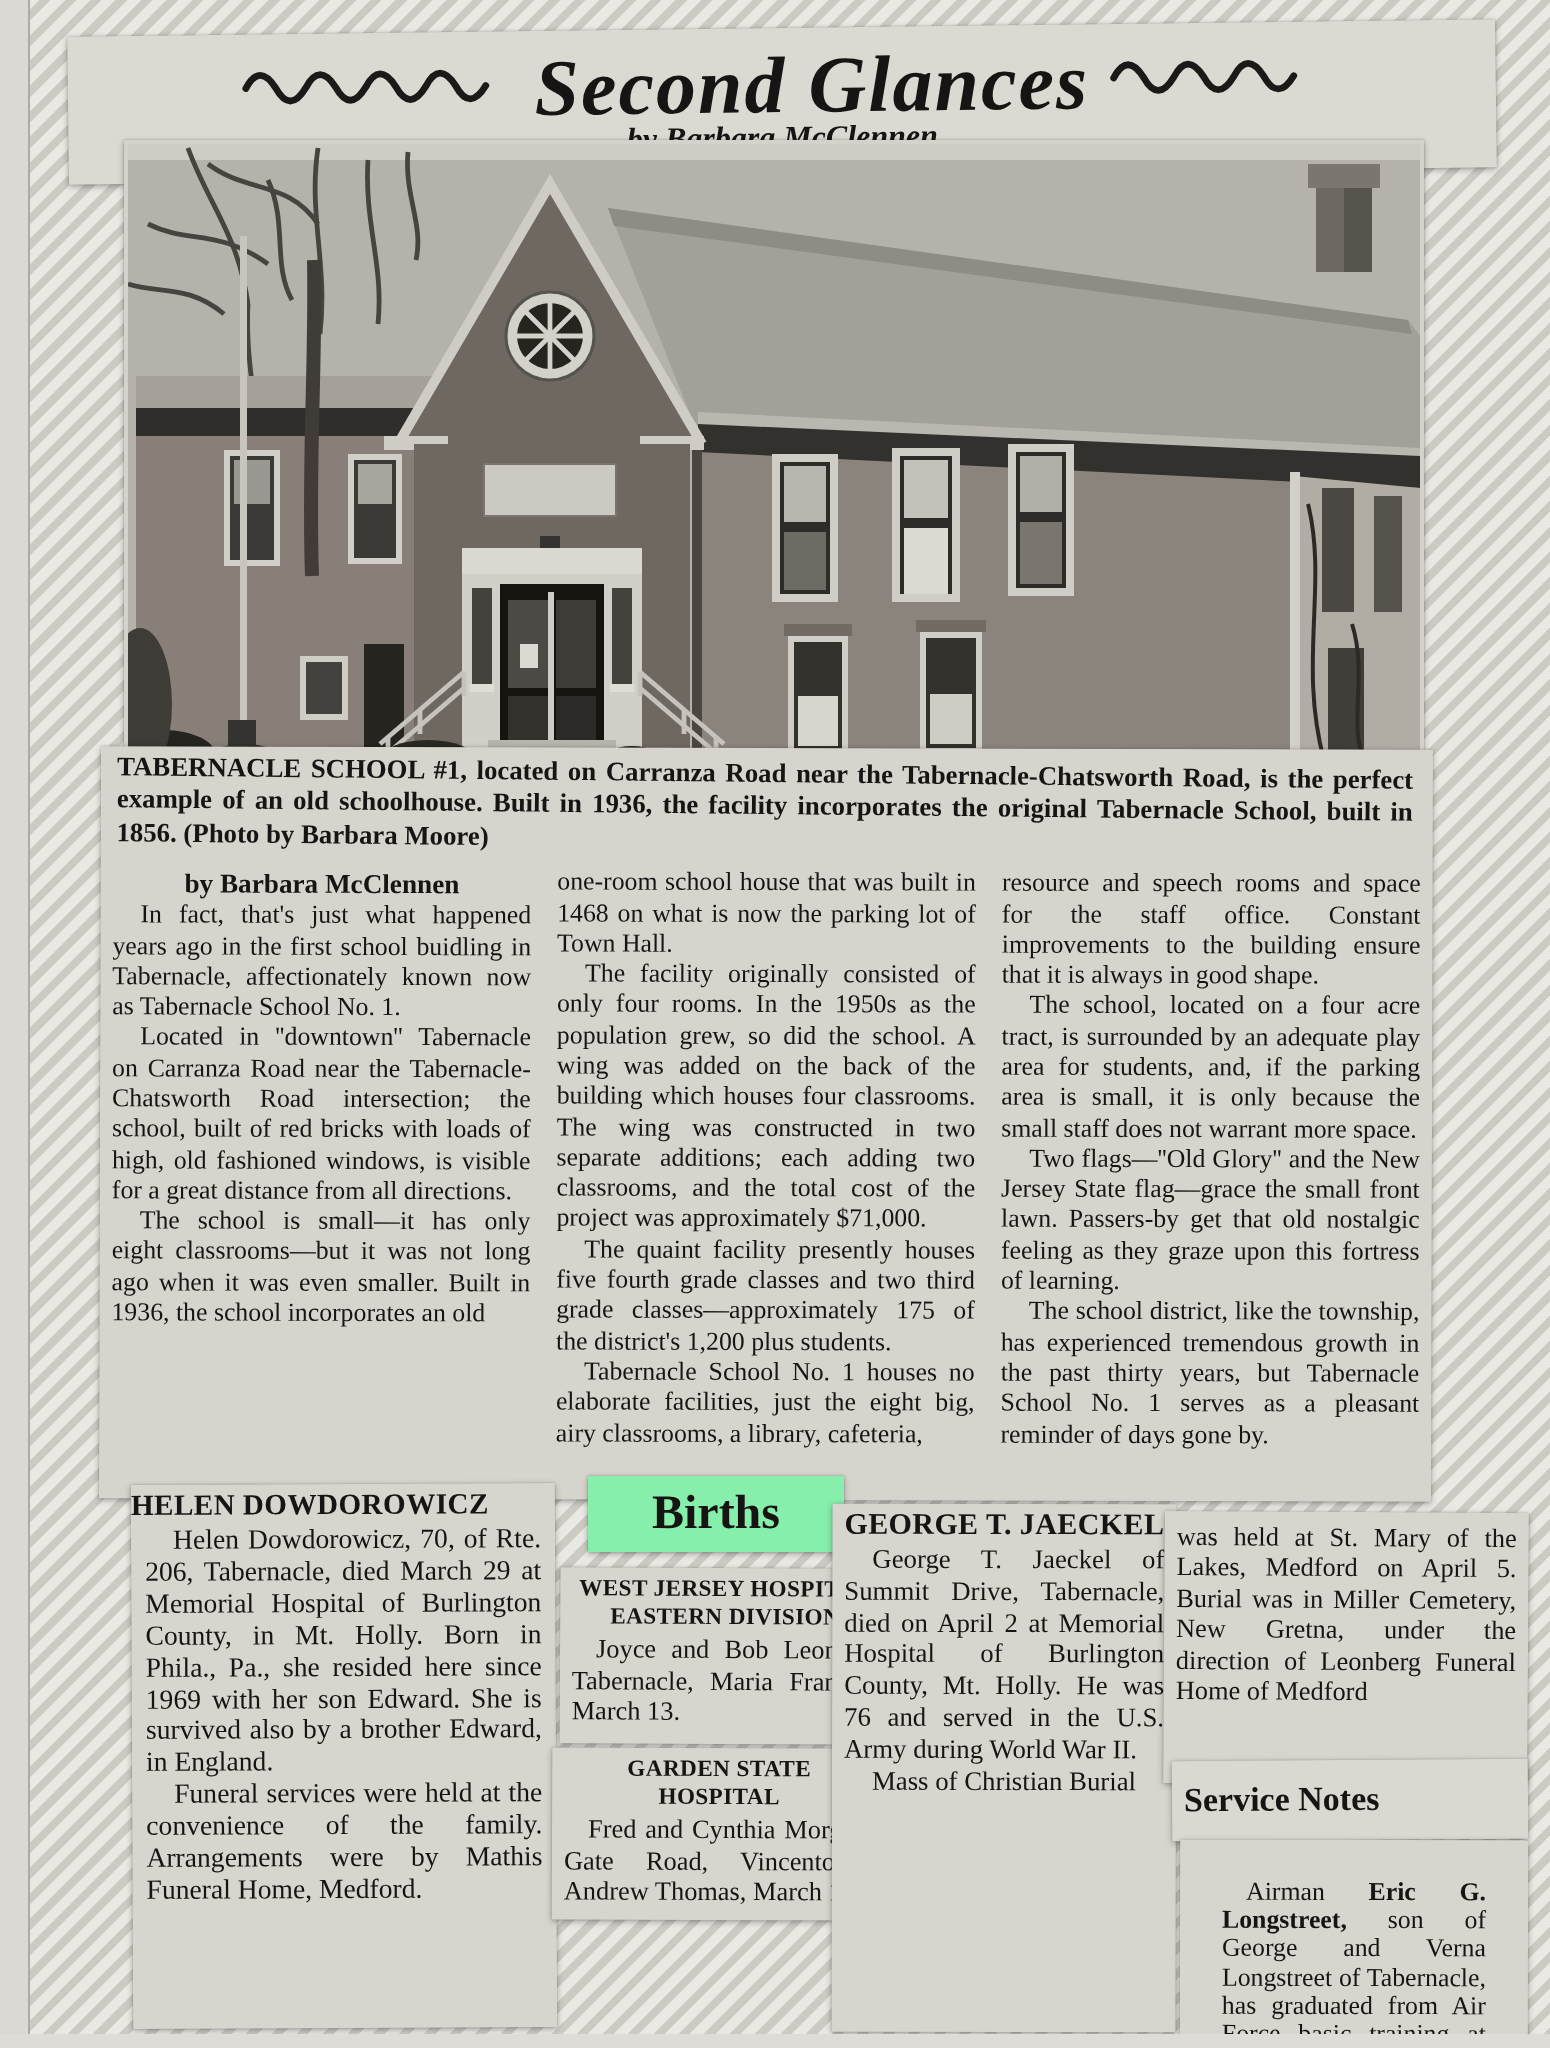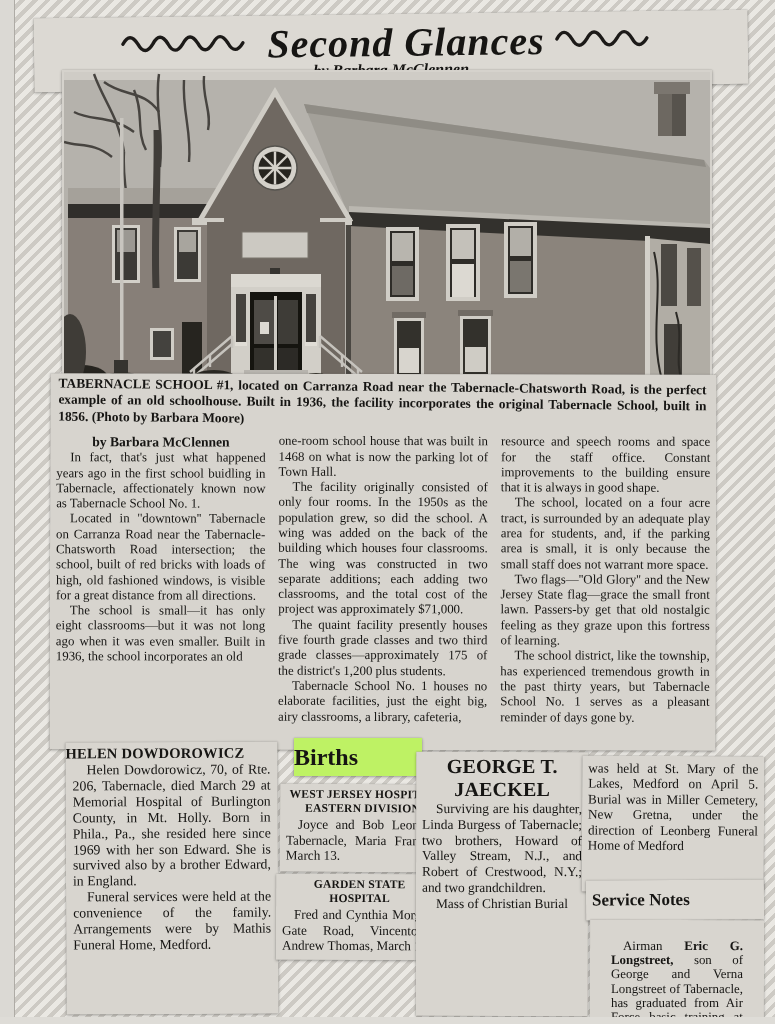--- a/index.html
+++ b/index.html
@@ -30,30 +30,30 @@
   .columns{display:flex;gap:13px;padding:4px 6px 0 6px;}
   .col{width:211px;}
   .col p{margin:0;text-indent:14px;text-align:justify;font-size:12.9px;line-height:15.3px;}
   .col p.cont{text-indent:0;}
   .article-byline{font-weight:bold;font-size:13.6px;text-align:center;line-height:17px;}
   
   .obit p{margin:0;text-indent:14px;text-align:justify;}
   .helen{left:66px;top:742px;width:212px;height:272px;transform:rotate(-0.25deg);padding:0;}
   .helen .hdr{font-weight:bold;font-size:14.6px;padding-top:3px;letter-spacing:.2px;}
   .helen p{font-size:13.8px;line-height:15.9px;padding:0 7px;}
-  .births-title{left:294px;top:738px;width:128px;height:38px;background:#bef264;
-    display:flex;align-items:center;justify-content:flex-start;}
+  .births-title{left:294px;top:738px;width:128px;height:38px;background:#86efac;
+    display:flex;align-items:center;justify-content:center;}
   .births-title .t{font-size:24px;font-weight:bold;}
   .birth{padding:4px 6px;}
   .birth1{left:280px;top:784px;width:153px;height:80px;transform:rotate(0.3deg);}
   .birth2{left:276px;top:874px;width:155px;height:78px;transform:rotate(0.2deg);}
   .hospital{font-weight:bold;font-size:11.6px;text-align:center;line-height:13.5px;letter-spacing:.2px;}
   .birth .body{font-size:13.2px;line-height:15.5px;text-align:justify;text-indent:12px;margin-top:2px;}
   .jaeckel{left:416px;top:752px;width:172px;height:264px;transform:rotate(0.1deg);padding:0;}
-  .jaeckel .hdr{font-weight:bold;font-size:20px;text-align:center;padding-top:3px;letter-spacing:.2px;}
+  .jaeckel .hdr{font-weight:bold;font-size:15px;text-align:center;padding-top:3px;letter-spacing:.2px;}
   .jaeckel p{font-size:13.4px;line-height:15.8px;padding:0 6px;}
   .continuation{left:582px;top:756px;width:182px;height:136px;transform:rotate(0.35deg);}
   .continuation p{margin:0;font-size:13.2px;line-height:15.4px;text-align:justify;padding:5px 6px;}
   .service-header{left:586px;top:880px;width:178px;height:40px;transform:rotate(-0.4deg);
     background:#dbd8d2;display:flex;align-items:center;}
   .service-header .t{font-size:17px;font-weight:bold;padding-left:6px;}
   .service-body{left:590px;top:920px;width:174px;height:98px;transform:rotate(0.1deg);}
   .service-body p{margin:16px;font-size:12.9px;line-height:14.2px;text-align:justify;
     text-indent:12px;padding:3px 5px;}
   .bold{font-weight:bold;}
@@ -253,21 +253,21 @@
   <div class="hospital">EASTERN DIVISION</div>
   <div class="body">Joyce and Bob Leonetti, Tabernacle, Maria Frances, March 13.</div>
 </div>
 <div class="clip birth birth2">
   <div class="hospital">GARDEN STATE HOSPITAL</div>
   <div class="body">Fred and Cynthia Morgan, Gate Road, Vincentown, Andrew Thomas, March 15.</div>
 </div>
 
 <div class="clip jaeckel obit">
   <div class="hdr">GEORGE T. JAECKEL</div>
-  <p>Surviving are his daughter, Linda Burgess of Tabernacle; two brothers, Howard of Valley Stream, N.J., and Robert of Crestwood, N.Y.; and two grandchildren.</p>
+  <p>George T. Jaeckel of Summit Drive, Tabernacle, died on April 2 at Memorial Hospital of Burlington County, Mt. Holly. He was 76 and served in the U.S. Army during World War II.</p>
   <p>Mass of Christian Burial</p>
 </div>
 
 <div class="clip continuation">
   <p>was held at St. Mary of the Lakes, Medford on April 5. Burial was in Miller Cemetery, New Gretna, under the direction of Leonberg Funeral Home of Medford</p>
 </div>
 
 <div class="clip service-header">
   <span class="t">Service Notes</span>
 </div>

